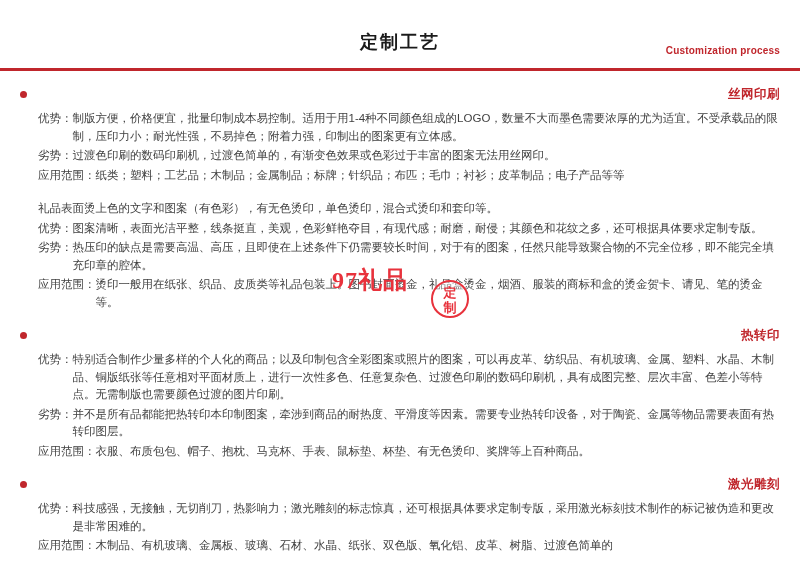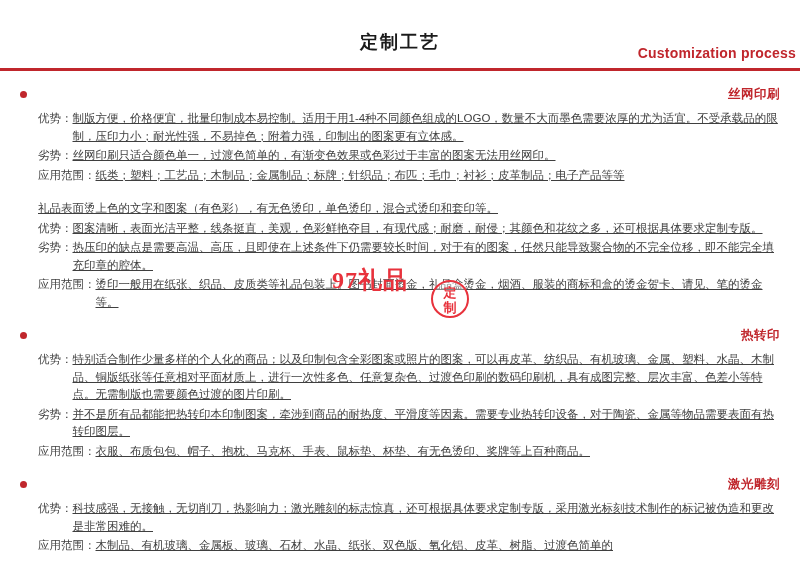--- a/index.html
+++ b/index.html
@@ -32,23 +32,23 @@
     right: 0;
     top: 30px;
     text-align: center;
     font-size: 18px;
     font-weight: bold;
     letter-spacing: 2px;
     color: #1a1a1a;
   }
   .sub-title {
     position: absolute;
-    right: 4px;
+    right: 20px;
     top: 45px;
-    font-size: 14px;
+    font-size: 10px;
     font-weight: bold;
     color: #c0262c;
     letter-spacing: 0.2px;
   }
   .rule {
     position: absolute;
     left: 0;
     right: 0;
     top: 68px;
     height: 3px;
@@ -88,21 +88,20 @@
     font-size: 11.5px;
     line-height: 17.5px;
     color: #3f3f3f;
   }
   .para .label {
     flex: 0 0 auto;
     white-space: nowrap;
   }
   .para .body {
     flex: 1 1 auto;
-    text-decoration: underline;
   }
   .para.full {
     display: block;
   }
   
   .watermark {
     position: absolute;
     left: 332px;
     top: 262px;
     width: 132px;
@@ -154,21 +153,21 @@
       <div class="sec-head">
         <span class="bullet"></span>
         <span class="sec-title">丝网印刷</span>
       </div>
       <div class="para">
         <span class="label">优势：</span>
         <span class="body">制版方便，价格便宜，批量印制成本易控制。适用于用1-4种不同颜色组成的LOGO，数量不大而墨色需要浓厚的尤为适宜。不受承载品的限制，压印力小；耐光性强，不易掉色；附着力强，印制出的图案更有立体感。</span>
       </div>
       <div class="para">
         <span class="label">劣势：</span>
-        <span class="body">丝网印刷只适合颜色单一，过渡色简单的，有渐变色效果或色彩过于丰富的图案无法用丝网印。</span>
+        <span class="body">过渡色印刷的数码印刷机，过渡色简单的，有渐变色效果或色彩过于丰富的图案无法用丝网印。</span>
       </div>
       <div class="para">
         <span class="label">应用范围：</span>
         <span class="body">纸类；塑料；工艺品；木制品；金属制品；标牌；针织品；布匹；毛巾；衬衫；皮革制品；电子产品等等</span>
       </div>
     </div>
 
     <div class="section">
       <div class="para full">
         <span class="body">礼品表面烫上色的文字和图案（有色彩），有无色烫印，单色烫印，混合式烫印和套印等。</span>

